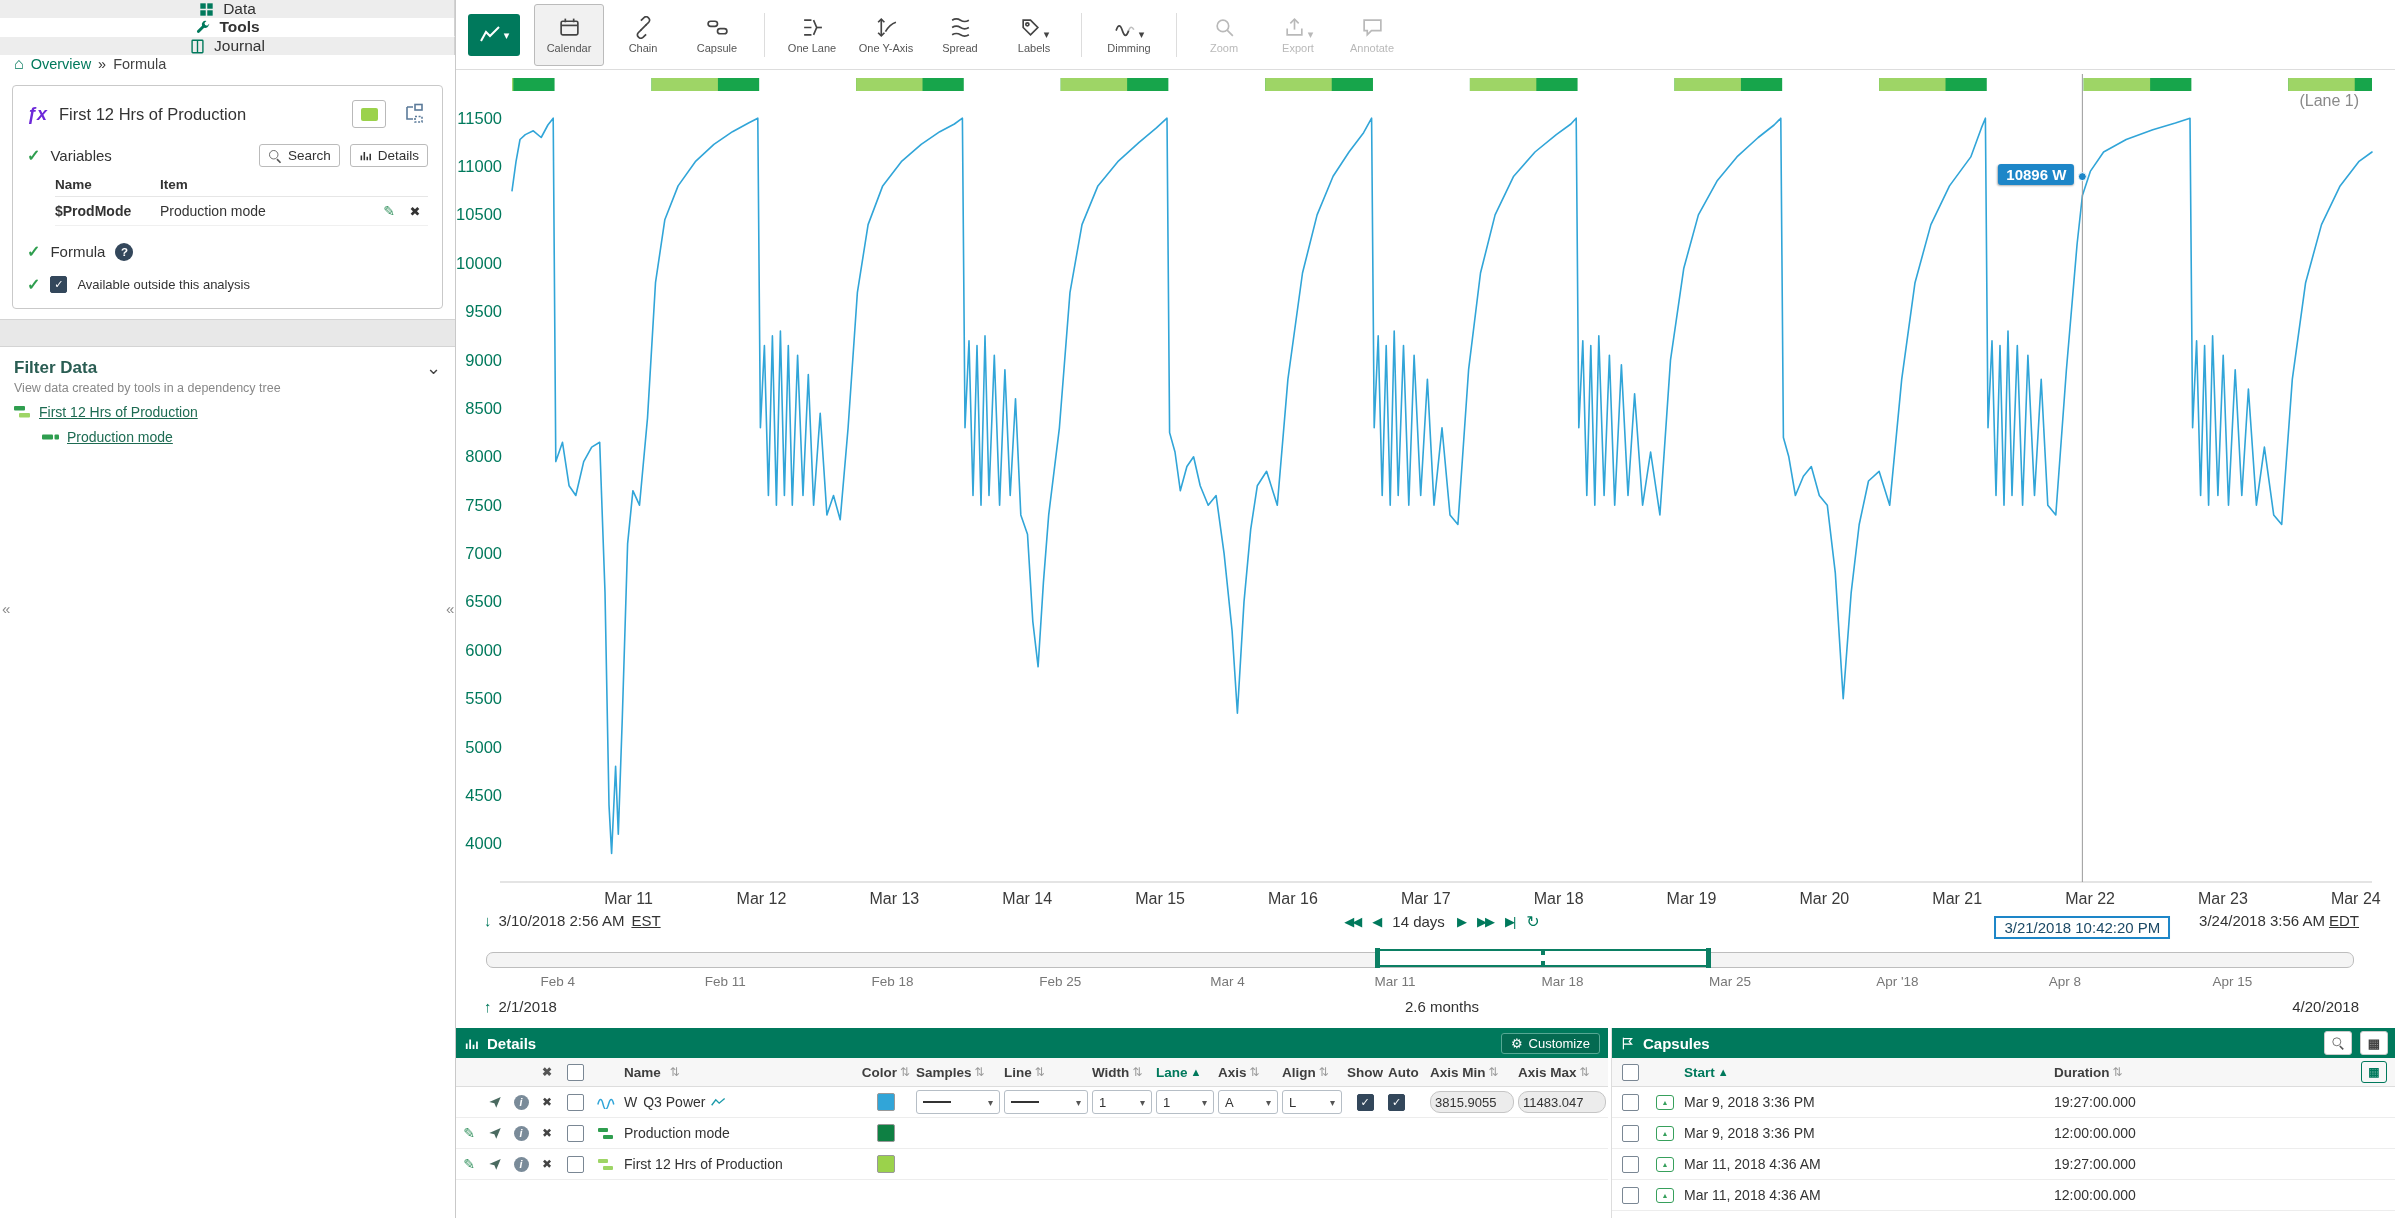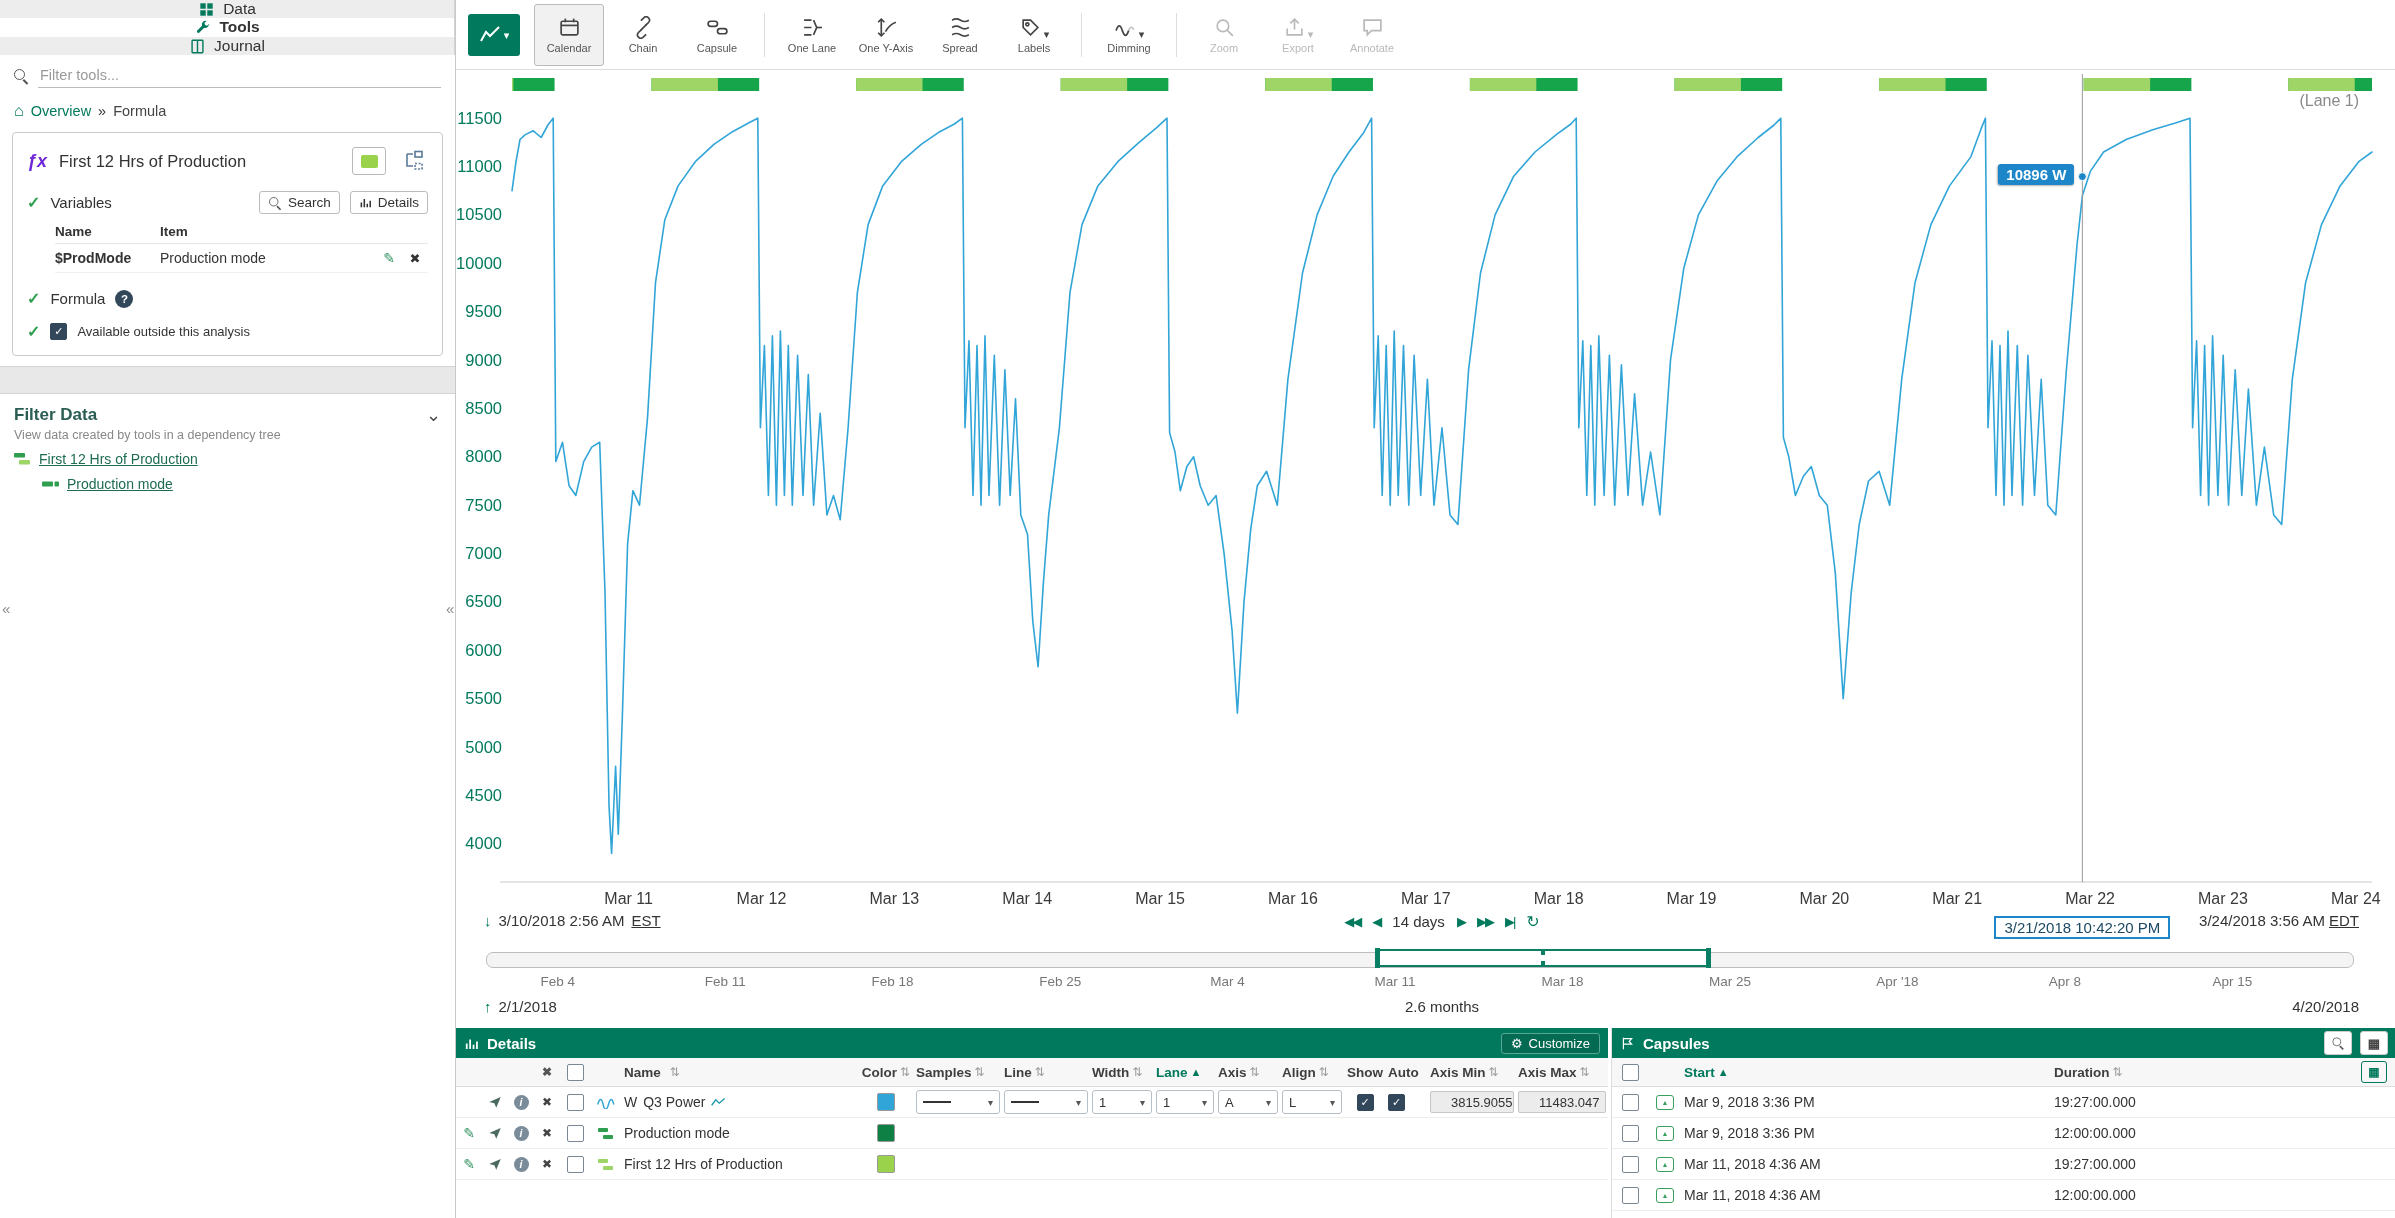--- a/index.html
+++ b/index.html
@@ -133,21 +133,21 @@
   .dc-align{width:64px;}
   .dc-show{width:42px;justify-content:center;}
   .dc-auto{width:42px;justify-content:flex-start;}
   .dc-min{width:88px;}
   .dc-max{width:92px;}
   .info-badge{width:15px;height:15px;border-radius:50%;background:#7a8b99;color:#fff;font-size:10.5px;font-style:italic;font-weight:bold;display:flex;align-items:center;justify-content:center;}
   .swatch{width:16px;height:16px;border-radius:2px;border:1px solid #999;}
   .dd{display:flex;align-items:center;justify-content:space-between;border:1px solid #b6bec6;border-radius:3px;height:22px;padding:0 6px;background:#fff;width:100%;font-size:13px;cursor:pointer;}
   .linesample{display:inline-block;width:28px;border-top:2px solid #333;}
   .ddcaret{font-size:10px;color:#555;}
-  .axinput{background:#ececec;border:1px solid #c5c5c5;border-radius:2px;height:20px;padding:0 20px;font-size:13px;display:flex;align-items:center;overflow:hidden;white-space:nowrap;width:100%;}
+  .axinput{background:#ececec;border:1px solid #c5c5c5;border-radius:10px;height:20px;padding:0 4px;font-size:13px;display:flex;align-items:center;overflow:hidden;white-space:nowrap;width:100%;}
   .unit{color:#333;}
   .cc-cb{width:36px;justify-content:center;}
   .cc-ic{width:34px;justify-content:center;}
   .cc-start{flex:1;}
   .cc-dur{width:300px;}
   .cc-opts{width:44px;justify-content:center;}
   .cap-ic{width:16px;height:13px;border:1.5px solid #37a05c;border-radius:3px;display:flex;align-items:center;justify-content:center;color:#37a05c;font-size:7px;}
   .gridbtn{width:24px;height:20px;border:1px solid #00795c;border-radius:3px;color:#00795c;display:flex;align-items:center;justify-content:center;font-size:12px;cursor:pointer;}
 </style>
 </head>
@@ -178,24 +178,20 @@
         <svg width="17" height="17" viewBox="0 0 22 22">
             <g fill="none" stroke="currentColor" stroke-width="1.8">
               <rect x="4" y="3" width="14" height="16" rx="1"></rect>
               <line x1="11" y1="3" x2="11" y2="19"></line>
             </g>
           </svg>
         <span>Journal</span>
       </div>
     </div>
 
-    <div class="filter-row">
-      <span class="lens"></span>
-      <input class="filter-input" placeholder="Filter tools..." style="">
-    </div>
 
     <div class="breadcrumb">
       <span class="home">⌂</span>
       <a>Overview</a>
       <span>»</span>
       <span class="crumb-current">Formula</span>
     </div>
 
     <div class="tool-card">
       <div class="title-row">

